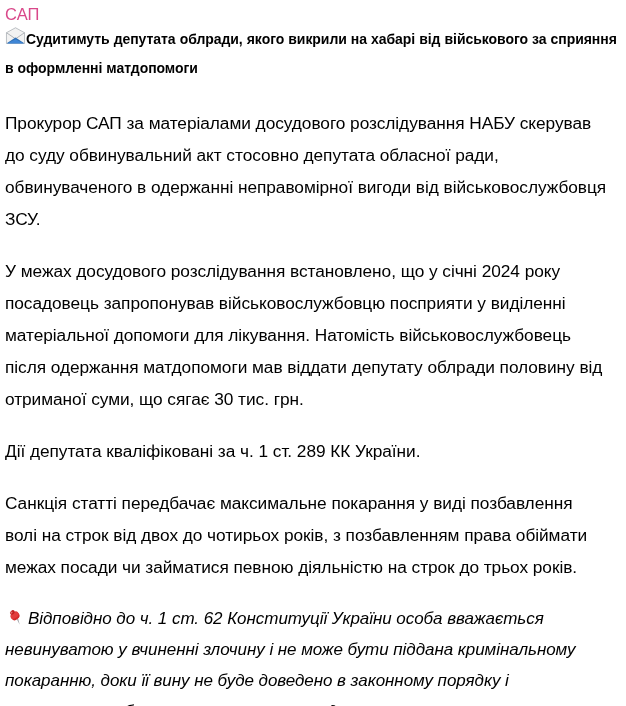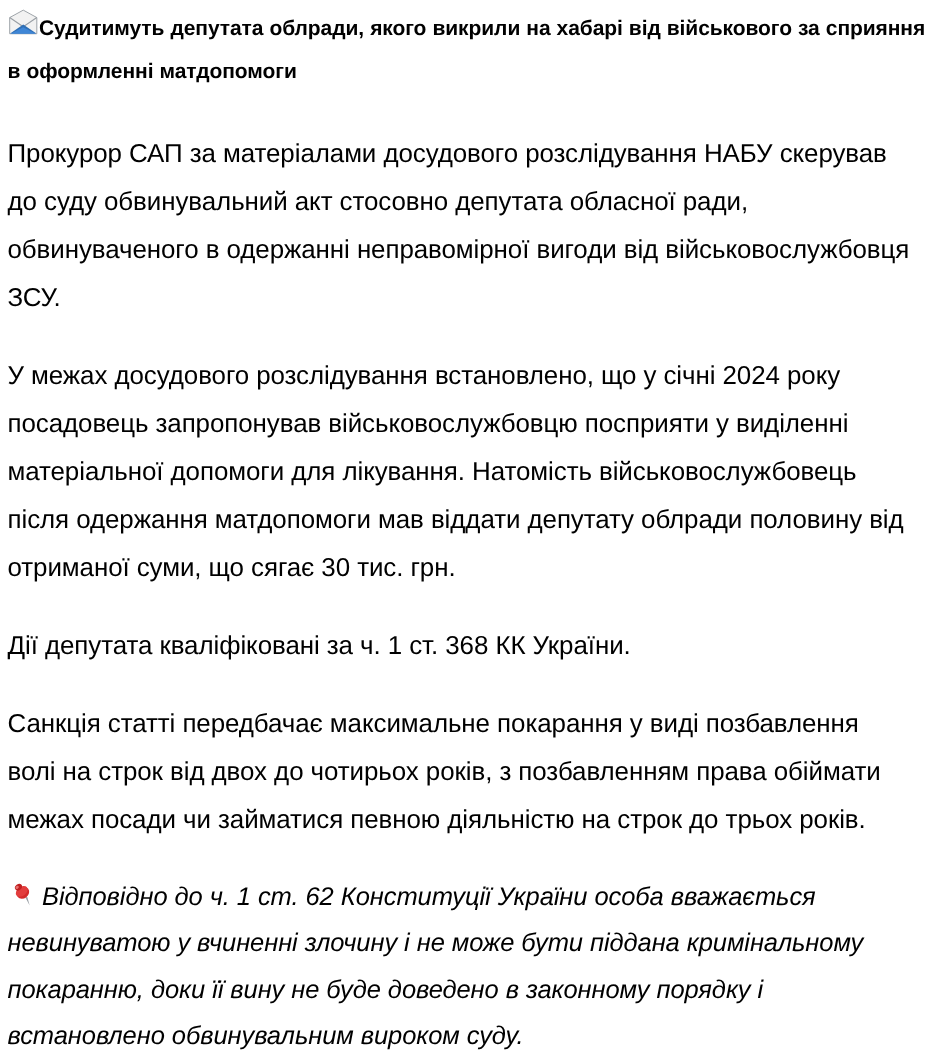--- a/index.html
+++ b/index.html
@@ -75,39 +75,40 @@
     height: 21px;
     line-height: 0;
   }
   .emoji-inline svg { display: block; width: 100%; height: 100%; }
 </style>
 </head>
 <body style="background: rgb(255, 255, 255); color: rgb(0, 0, 0);">
 
 <div class="post">
 
+  <div class="source-label" style="color: rgb(217, 72, 138);">САП</div>
 
   <h1 class="headline">
     <span class="emoji-inline">
       <svg viewBox="0 0 36 36" xmlns="http://www.w3.org/2000/svg">
         <path d="M2.5 11.5 L18 3 L33.5 11.5 L33.5 30 L2.5 30 Z" fill="#f2f2f2" stroke="#9aa0a6" stroke-width="1.1"></path>
         <path d="M2.5 11.5 L18 22 L33.5 11.5" fill="none" stroke="#9aa0a6" stroke-width="1.3"></path>
         <path d="M3 29.6 L18 19.5 L33 29.6 Z" fill="#2f6fb5"></path>
         <path d="M3.5 30 L18 22.5 L32.5 30 Z" fill="#3f86d6"></path>
       </svg>
     </span><span>Судитимуть депутата облради, якого викрили на хабарі від військового за сприяння в оформленні матдопомоги</span>
   </h1>
 
   <div class="body-blocks">
 
     <p class="para">Прокурор САП за матеріалами досудового розслідування НАБУ скерував до суду обвинувальний акт стосовно депутата обласної ради, обвинуваченого в одержанні неправомірної вигоди від військовослужбовця ЗСУ.</p>
 
     <p class="para">У межах досудового розслідування встановлено, що у січні 2024 року посадовець запропонував військовослужбовцю посприяти у виділенні матеріальної допомоги для лікування. Натомість військовослужбовець після одержання матдопомоги мав віддати депутату облради половину від отриманої суми, що сягає 30 тис. грн.</p>
 
-    <p class="para">Дії депутата кваліфіковані за ч. 1 ст. 368 КК України.</p>
+    <p class="para">Дії депутата кваліфіковані за ч. 1 ст. 289 КК України.</p>
 
     <p class="para">Санкція статті передбачає максимальне покарання у виді позбавлення волі на строк від двох до чотирьох років, з позбавленням права обіймати межах посади чи займатися певною діяльністю на строк до трьох років.</p>
 
     <p class="para italic">
       <span class="emoji-inline">
         <svg viewBox="0 0 36 36" xmlns="http://www.w3.org/2000/svg">
           <g transform="rotate(-38 18 18)">
             <path d="M17 23 L15.2 33.5 L19 24.3 Z" fill="#9aa0a6"></path>
             <ellipse cx="18" cy="17.5" rx="7.6" ry="6.2" fill="#d32b2b"></ellipse>
             <ellipse cx="18" cy="15.2" rx="7.6" ry="5.2" fill="#e23d3d"></ellipse>

